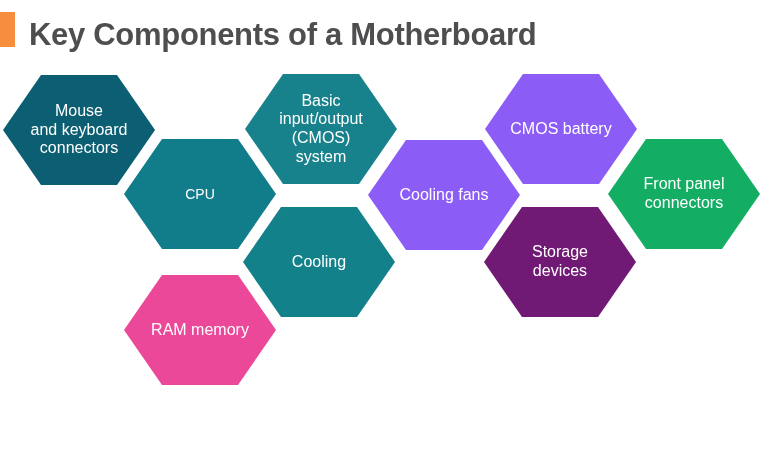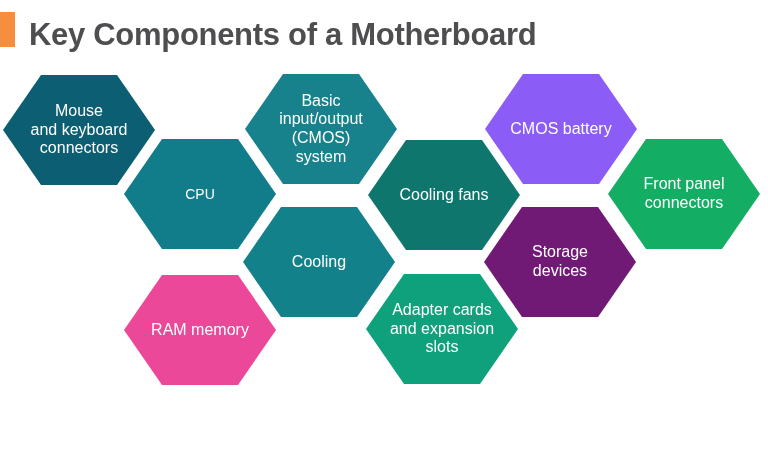--- a/index.html
+++ b/index.html
@@ -67,39 +67,34 @@
       </div>
       <div class="hex" data-hex="cpu" style="left: 124px; top: 139px; width: 152px; height: 110px; background: rgb(17, 124, 138);">
         <span class="hex-label">CPU</span>
       </div>
       <div class="hex" data-hex="bios" style="left: 245px; top: 74px; width: 152px; height: 110px; background: rgb(23, 130, 139);">
         <span class="hex-label">Basic
 input/output
 (CMOS)
 system</span>
       </div>
-      <div class="hex" data-hex="cooling-fans" style="left: 368px; top: 140px; width: 152px; height: 110px; background: #0f766e;">
+      <div class="hex" data-hex="cooling-fans" style="left: 368px; top: 140px; width: 152px; height: 110px; background: #8b5cf6;">
         <span class="hex-label">Cooling fans</span>
       </div>
       <div class="hex" data-hex="cmos-battery" style="left: 485px; top: 74px; width: 152px; height: 110px; background: #8b5cf6;">
         <span class="hex-label">CMOS battery</span>
       </div>
       <div class="hex" data-hex="front-panel-connectors" style="left: 608px; top: 139px; width: 152px; height: 110px; background: rgb(19, 174, 99);">
         <span class="hex-label">Front panel
 connectors</span>
       </div>
       <div class="hex" data-hex="chipsets" style="left: 243px; top: 207px; width: 152px; height: 110px; background: rgb(18, 129, 138);">
         <span class="hex-label">Cooling</span>
       </div>
       <div class="hex" data-hex="storage-devices" style="left: 484px; top: 207px; width: 152px; height: 110px; background: #701a75;">
         <span class="hex-label">Storage
 devices</span>
       </div>
       <div class="hex" data-hex="ram-memory" style="left: 124px; top: 275px; width: 152px; height: 110px; background: #ec4899;">
         <span class="hex-label">RAM memory</span>
       </div>
-      <div class="hex" data-hex="adapter-cards-expansion-slots" style="left: 366px; top: 274px; width: 152px; height: 110px; background: rgb(15, 161, 124);">
-        <span class="hex-label">Adapter cards
-and expansion
-slots</span>
-      </div>
     </div>
 </div>
 
 </body></html>

